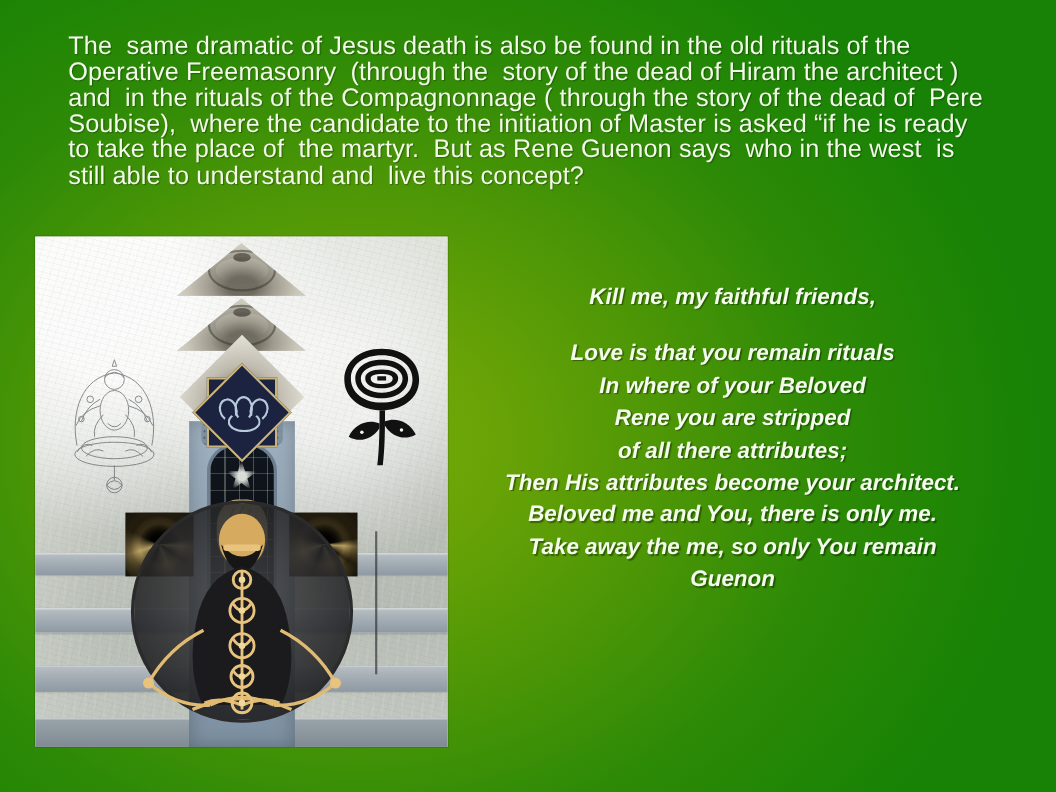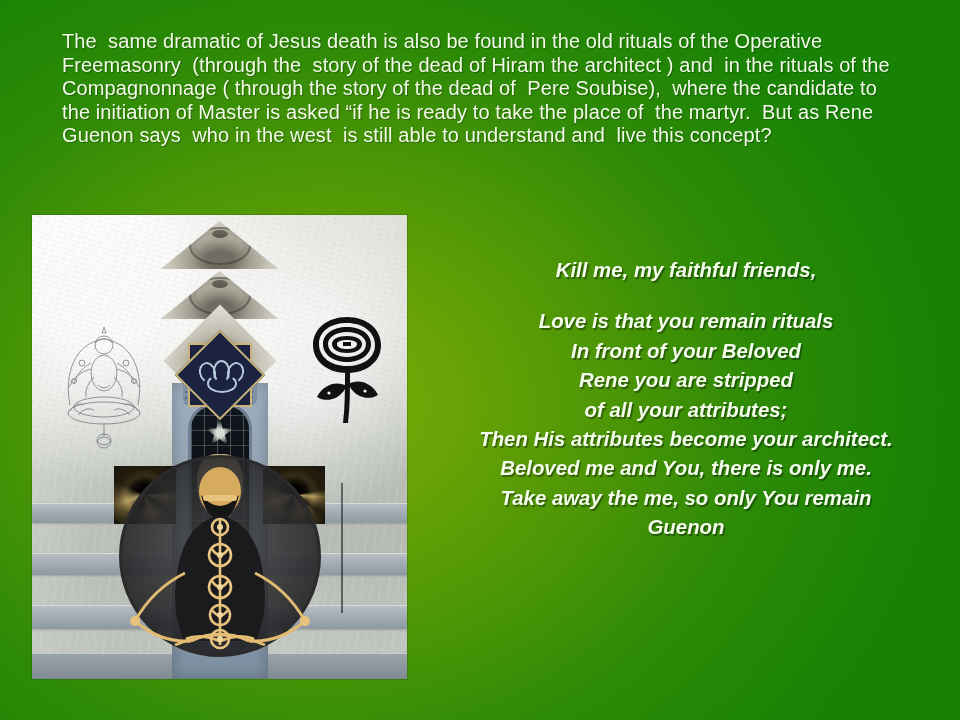--- a/index.html
+++ b/index.html
@@ -17,31 +17,31 @@
     background-image:
       radial-gradient(ellipse 620px 520px at 34% 56%, #76ab06 0%, #67a206 22%, #4c9606 46%, #2d8a06 70%, #178205 100%);
   }
   
   #body-text {
     position: absolute;
     left: 62px;
     top: 30px;
     width: 832px;
     color: #f2fbe8;
-    font-size: 20px;
+    font-size: 23px;
     line-height: 23.6px;
     font-weight: 400;
     letter-spacing: 0.1px;
     text-shadow: 1px 1px 1px rgba(0,0,0,0.30);
     white-space: pre-wrap;
   }
   
   #poem {
     position: absolute;
-    left: 428px;
+    left: 408px;
     top: 256px;
     width: 516px;
     text-align: center;
     color: #f4fcec;
     font-size: 20.4px;
     line-height: 29.4px;
     font-weight: bold;
     font-style: italic;
     text-shadow: 1.5px 1.5px 1px rgba(0,0,0,0.38);
   }
@@ -432,22 +432,22 @@
         <circle cx="20" cy="166" r="5" fill="#e8c37e"></circle>
         <circle cx="190" cy="166" r="5" fill="#e8c37e"></circle>
       </g>
     </svg>
   </div>
 
   <div id="poem">
     <span class="line">Kill me, my faithful friends,</span>
     <span class="gap"></span>
     <span class="line">Love is that you remain rituals</span>
-    <span class="line">In front of your Beloved</span>
+    <span class="line">In where of your Beloved</span>
     <span class="line">Rene you are stripped</span>
-    <span class="line">of all your attributes;</span>
+    <span class="line">of all there attributes;</span>
     <span class="line">Then His attributes become your architect.</span>
     <span class="line">Beloved me and You, there is only me.</span>
     <span class="line">Take away the me, so only You remain</span>
     <span class="line">Guenon</span>
   </div>
 
 </div>
 
 </body></html>

